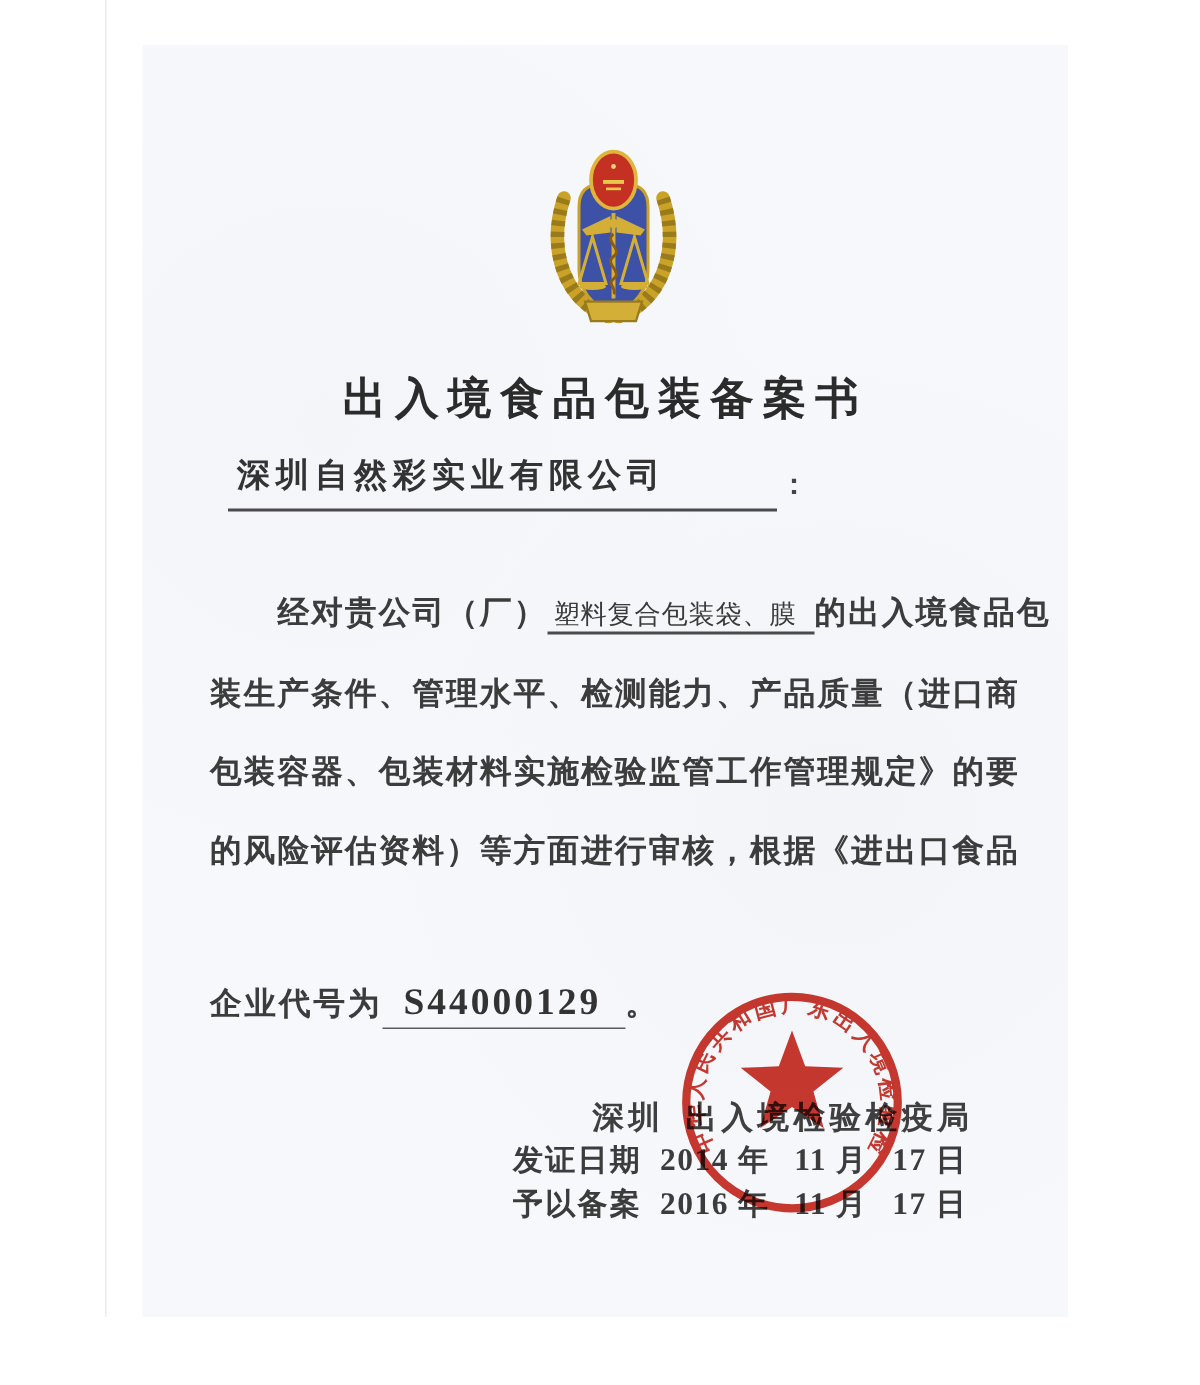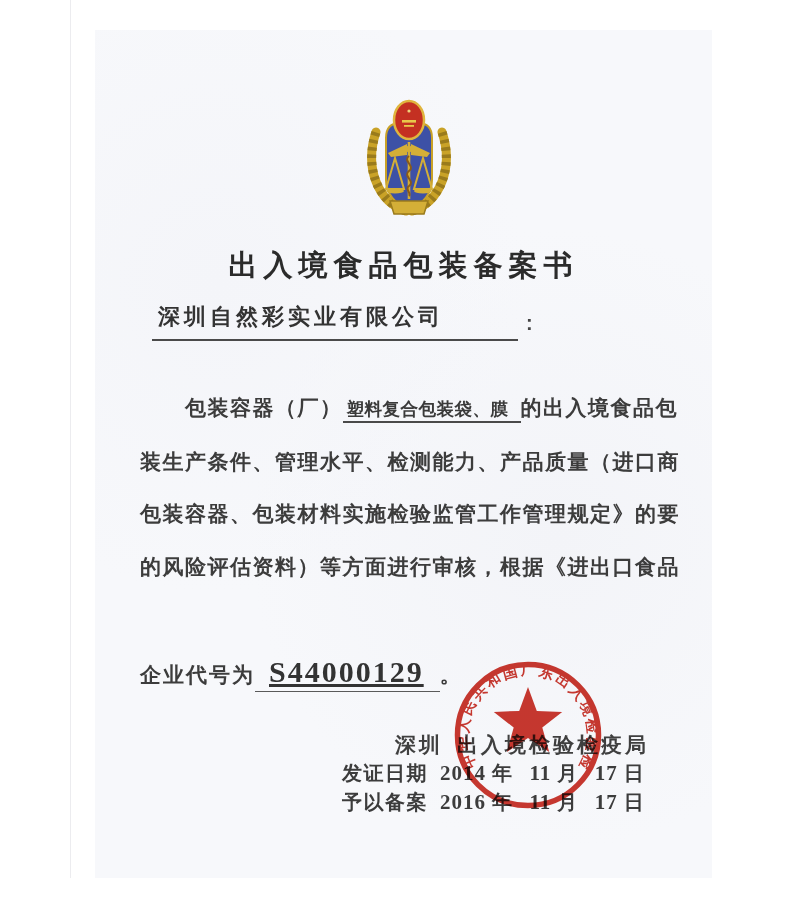--- a/index.html
+++ b/index.html
@@ -17,26 +17,26 @@
          font-family:"Liberation Sans",sans-serif;}
   .recipient{position:absolute;left:57px;top:272px;display:flex;align-items:flex-end;}
   .company-wrap{width:360px;border-bottom:2px solid #4a4a4a;padding:0 0 7px 6px;}
   .company{font-size:22px;font-weight:700;letter-spacing:4px;color:#333;}
   .colon{font-size:20px;font-weight:700;color:#444;margin-left:8px;padding-bottom:6px;}
   .body-text{position:absolute;left:45px;top:352px;width:545px;
              font-family:"Liberation Serif",serif;font-weight:600;
              font-size:21px;line-height:52.5px;letter-spacing:1.5px;color:#3c3c3c;}
   .body-text p{margin:0;white-space:nowrap;}
   .indent{display:inline-block;width:45px;}
-  .blank{font-size:17.5px;font-weight:700;letter-spacing:0.5px;color:#3a3a3a;
+  .blank{font-size:17.5px;font-weight:400;letter-spacing:0.5px;color:#3a3a3a;
          border-bottom:2px solid #4a4a4a;padding:0 12px 2px 4px;}
   .code-line{position:absolute;left:45px;top:625px;font-size:21px;font-weight:600;
              letter-spacing:2px;color:#3c3c3c;font-family:"Liberation Serif",serif;}
-  .code-value{font-family:"Liberation Serif",serif;font-size:30px;letter-spacing:2px;
-              border-bottom:1.5px solid #5a5a5a;padding:0 16px 3px 14px;color:#333;text-decoration:underline;}
+  .code-value{font-family:"Liberation Serif",serif;font-size:25px;letter-spacing:2px;
+              border-bottom:1.5px solid #5a5a5a;padding:0 16px 3px 14px;color:#333;}
   .bureau{position:absolute;left:300px;top:701px;font-size:21px;font-weight:600;
           letter-spacing:3px;color:#3f3f3f;font-family:"Liberation Serif",serif;white-space:nowrap;}
   .bureau .gap{display:inline-block;width:14px;}
   .date-line{position:absolute;left:247px;font-size:20px;font-weight:600;letter-spacing:1.5px;
              color:#3c3c3c;font-family:"Liberation Serif",serif;white-space:nowrap;}
   .date-issue{top:730px;}
   .date-expiry{top:759px;}
   .date-line .num{font-family:"Liberation Serif",serif;font-size:21px;margin:0 6px 0 12px;letter-spacing:1px;}
   .date-line .cjk{margin-right:4px;}
   .seal{position:absolute;left:353px;top:625px;width:160px;height:160px;
@@ -82,21 +82,21 @@
     <h1 class="title">出入境食品包装备案书</h1>
 
     <div class="recipient">
       <div class="company-wrap">
         <span class="company">深圳自然彩实业有限公司</span>
       </div>
       <span class="colon">:</span>
     </div>
 
     <div class="body-text">
-      <p><span class="indent"></span><span>包装容器（厂）</span><span class="blank">塑料复合包装袋、膜</span><span>的出入境食品包</span></p>
+      <p><span class="indent"></span><span>经对贵公司（厂）</span><span class="blank">塑料复合包装袋、膜</span><span>的出入境食品包</span></p>
       <p>装生产条件、管理水平、检测能力、产品质量（进口商</p>
       <p>包装容器、包装材料实施检验监管工作管理规定》的要</p>
       <p>的风险评估资料）等方面进行审核，根据《进出口食品</p>
     </div>
 
     <div class="code-line">
       <span>企业代号为</span><span class="code-value">S44000129</span><span>。</span>
     </div>
 
     <div class="bureau">

